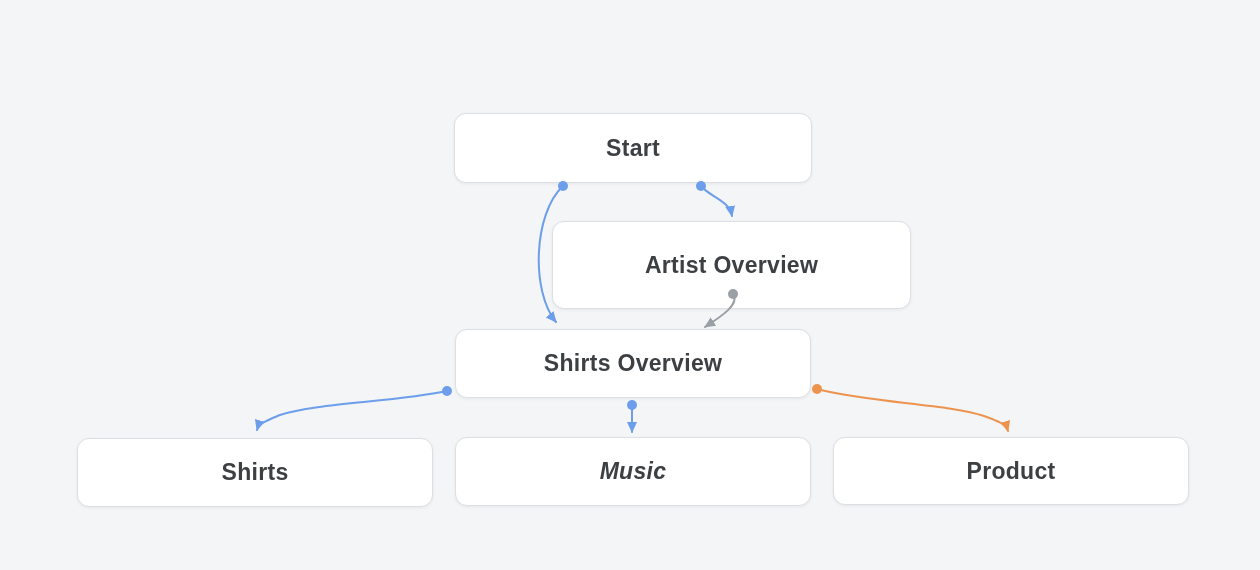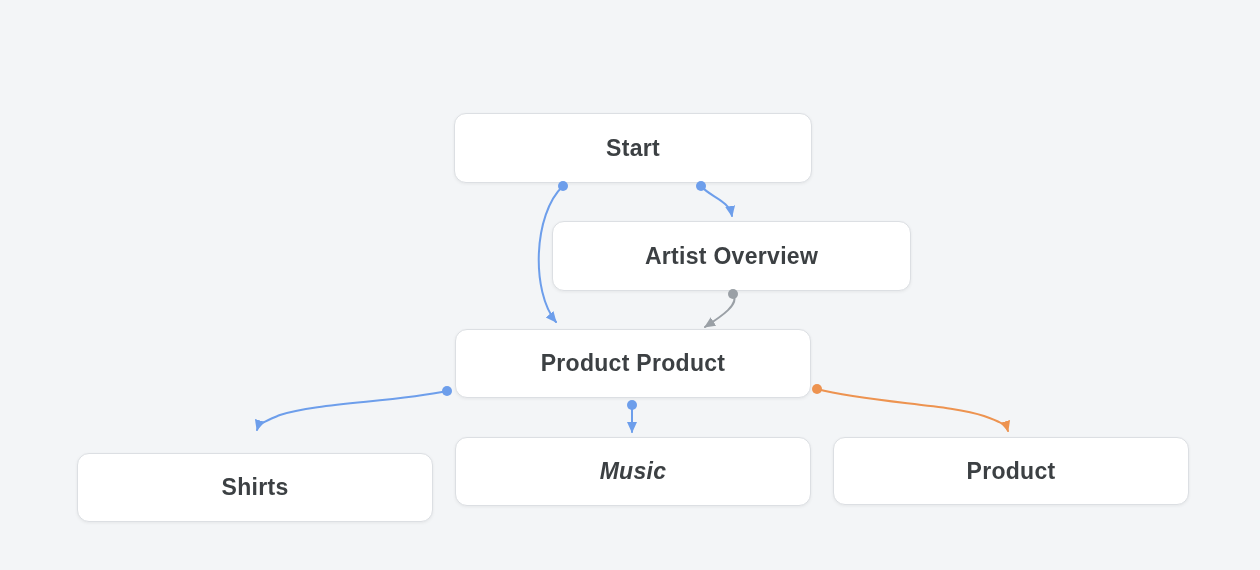--- a/index.html
+++ b/index.html
@@ -44,27 +44,27 @@
   }
 </style>
 </head>
 <body>
 
 <div class="canvas">
 
   <div class="node" style="left: 454px; top: 113px; width: 358px; height: 70px;">
     <span>Start</span>
   </div>
-  <div class="node" style="left: 552px; top: 221px; width: 359px; height: 70px;">
+  <div class="node" style="left: 552px; top: 221px; width: 359px; height: 88px;">
     <span>Artist Overview</span>
   </div>
   <div class="node" style="left: 455px; top: 329px; width: 356px; height: 69px;">
-    <span>Product Product</span>
+    <span>Shirts Overview</span>
   </div>
-  <div class="node" style="left: 77px; top: 453px; width: 356px; height: 69px;">
+  <div class="node" style="left: 77px; top: 438px; width: 356px; height: 69px;">
     <span>Shirts</span>
   </div>
   <div class="node" style="left: 455px; top: 437px; width: 356px; height: 69px; font-style: italic;">
     <span>Music</span>
   </div>
   <div class="node" style="left: 833px; top: 437px; width: 356px; height: 68px; align-items: center;">
     <span>Product</span>
   </div>
 
   <svg class="edges" width="1260" height="570" viewBox="0 0 1260 570">

